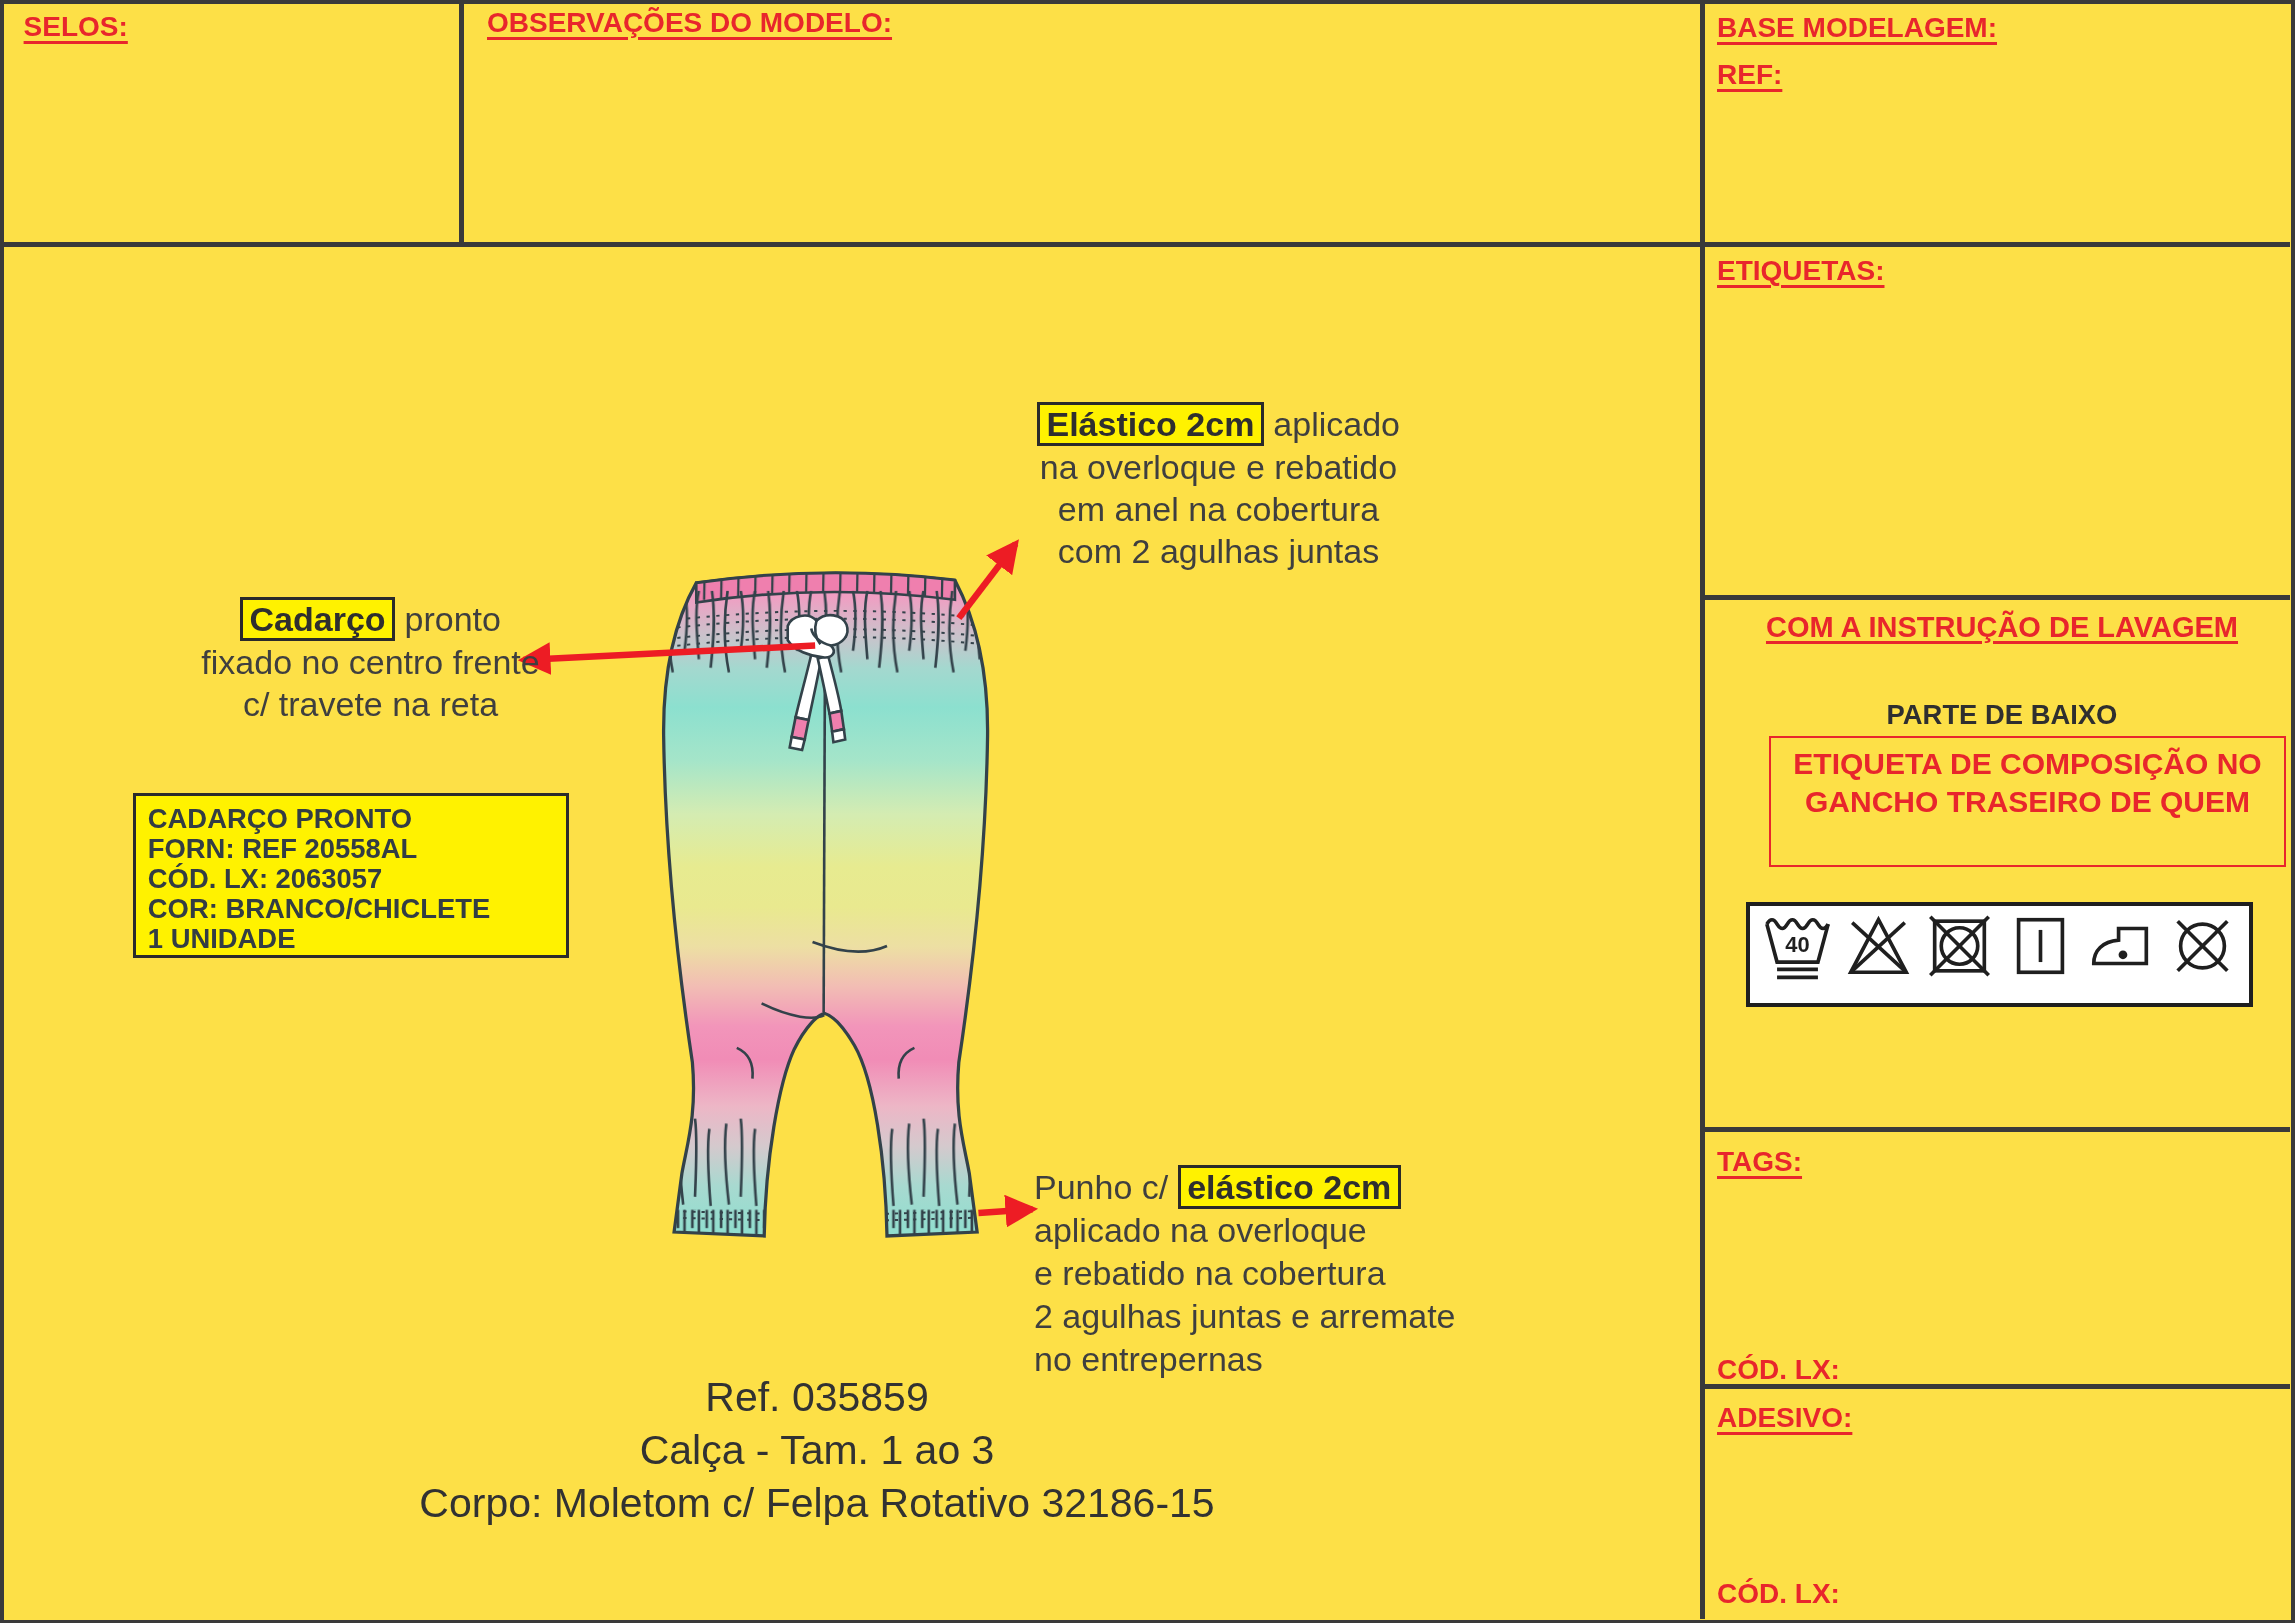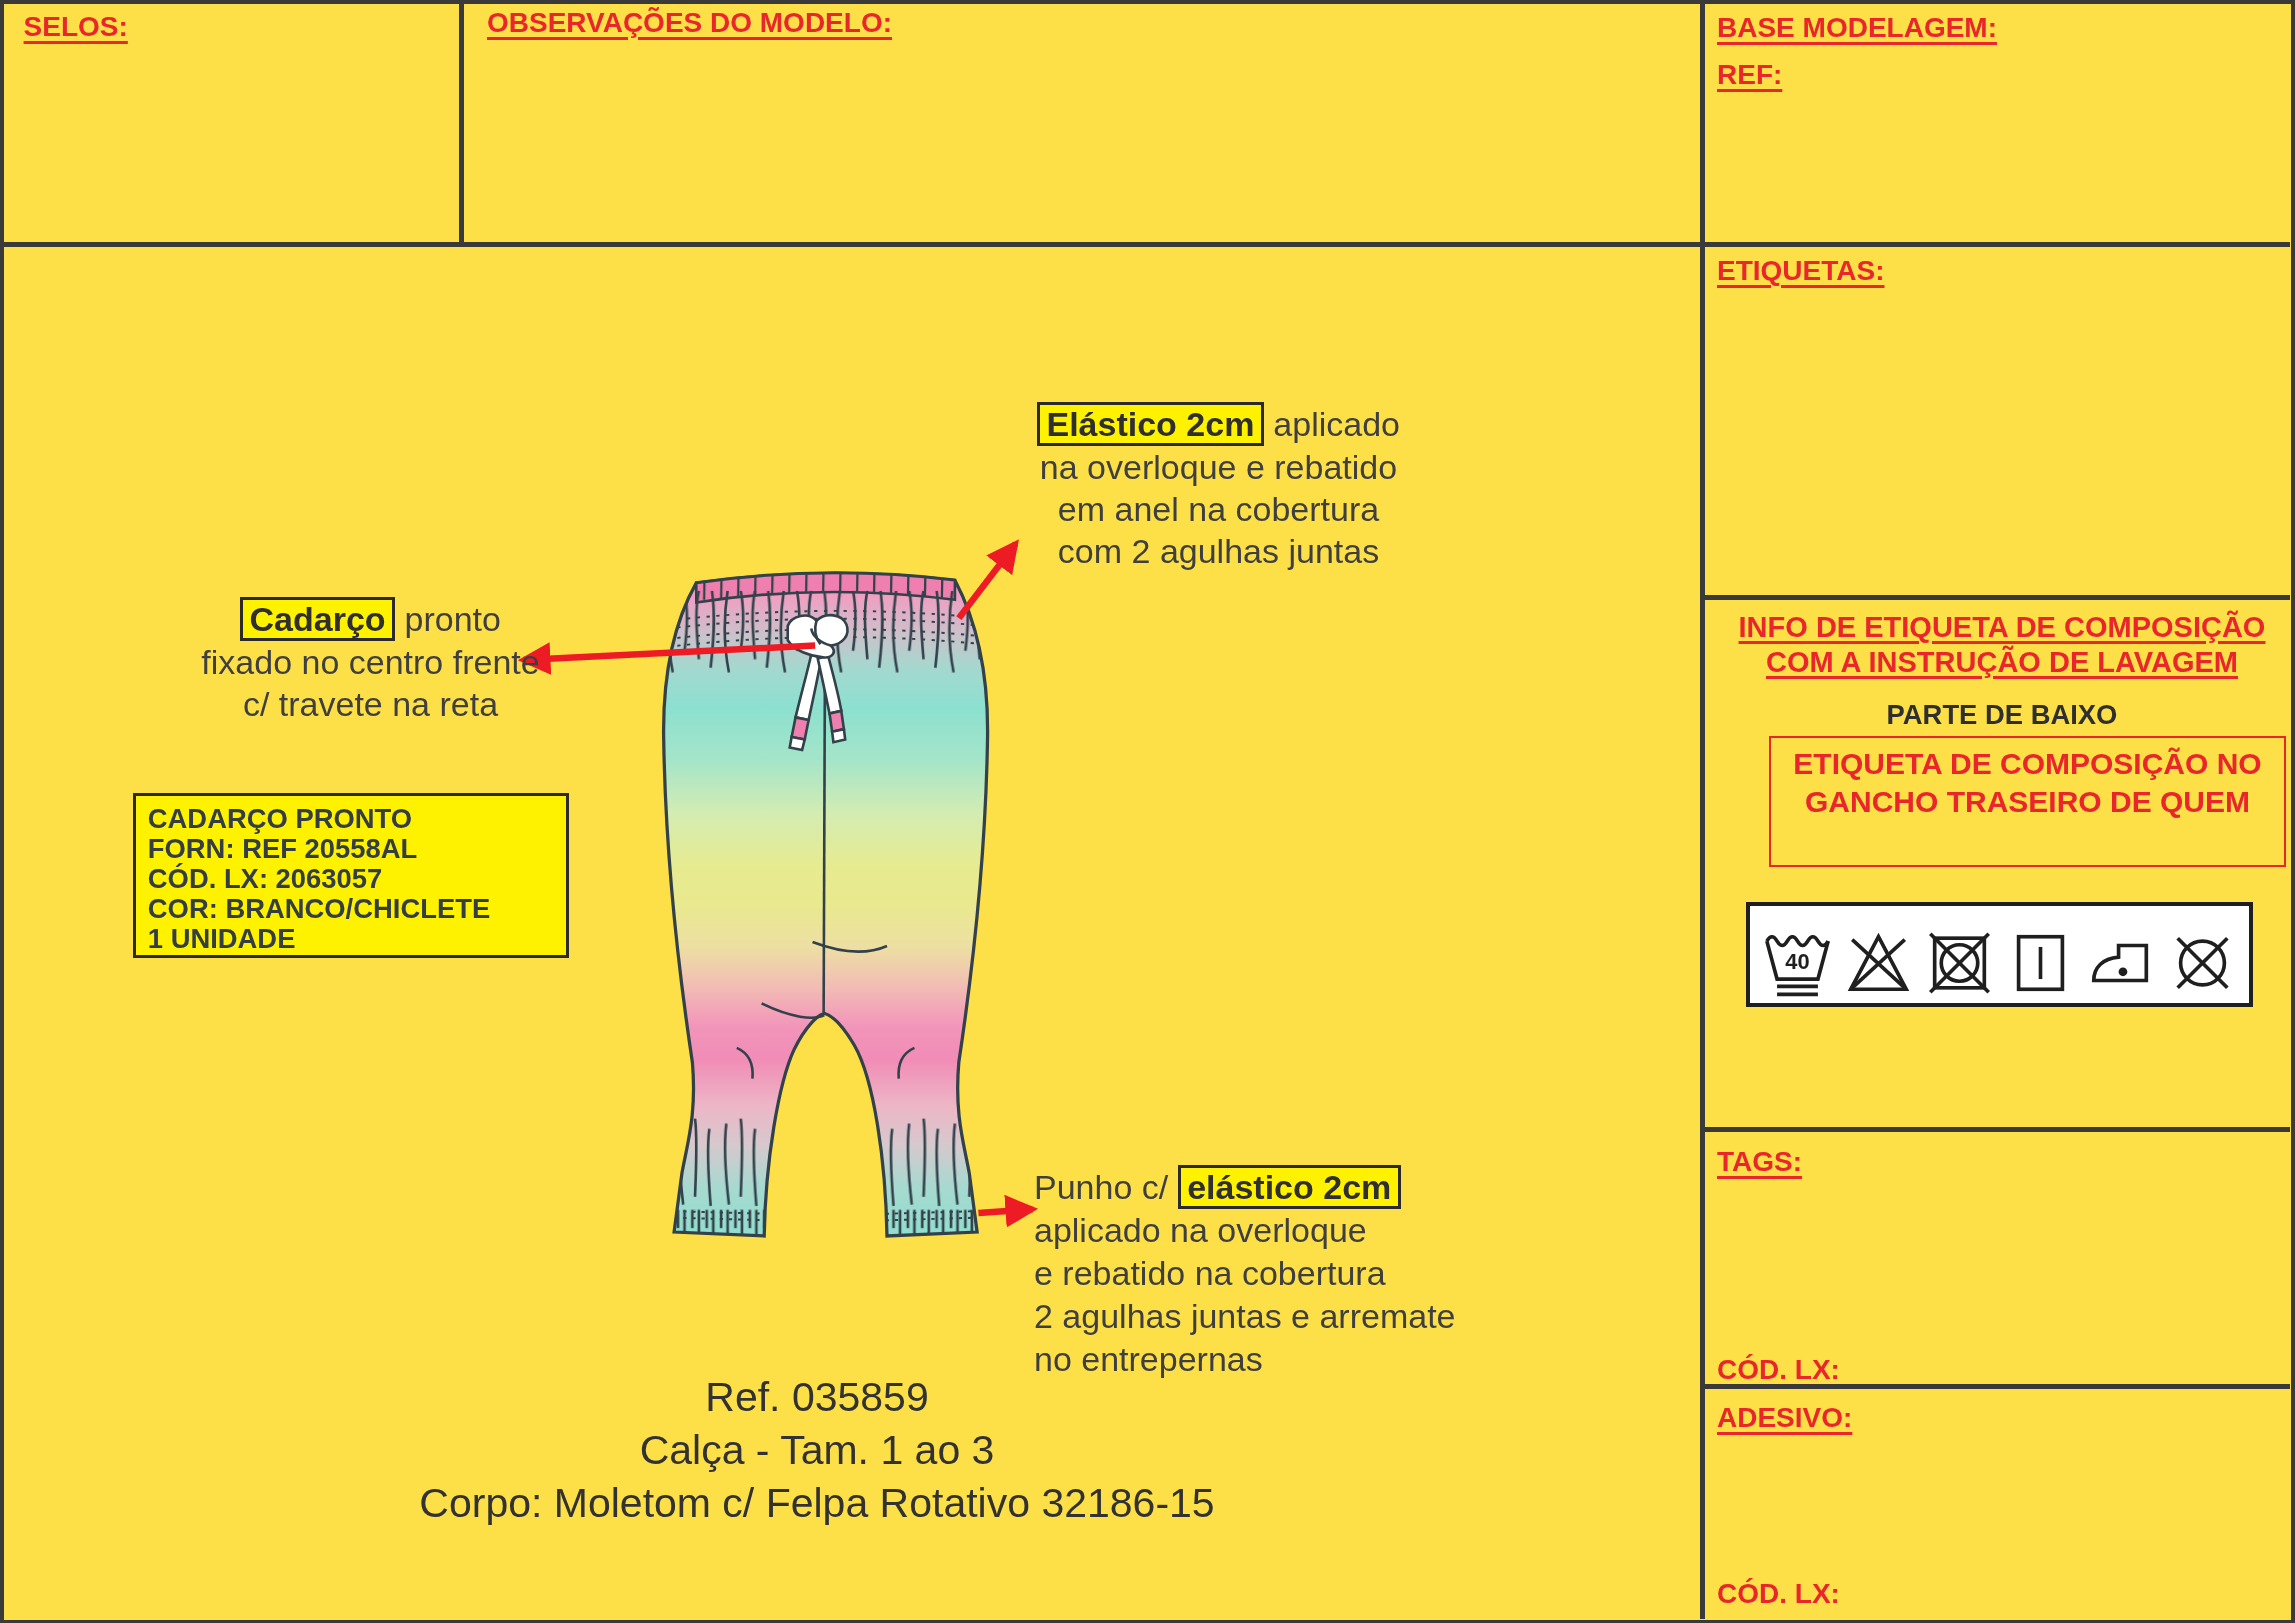--- a/index.html
+++ b/index.html
@@ -39,21 +39,21 @@
     color:#2f2f2f;font-weight:bold;font-size:27.4px;white-space:nowrap;
   }
   .compbox{
     position:absolute;left:1736px;top:732px;width:517px;height:131px;box-sizing:border-box;
     border:2.6px solid #e8262c;color:#e8262c;font-weight:bold;font-size:30px;line-height:38px;
     text-align:center;padding-top:6.5px;margin-left:29px;
   }
   .compbox div{white-space:nowrap;}
   .carebox{
     position:absolute;left:1742px;top:898px;width:507px;height:105px;box-sizing:border-box;
-    border:4.6px solid #1f1f1f;display:flex;align-items:flex-end;justify-content:space-between;
+    border:4.6px solid #1f1f1f;display:flex;align-items:flex-start;justify-content:space-between;
     padding:0 10.5px;background:#fff;
   }
   .careicon{width:73px;height:80px;}
   .cent{text-align:center;}
 </style>
 </head>
 <body>
 
 <div class="page">
 
@@ -173,21 +173,20 @@
   <div class="bline" style="left:1696px;top:1123px;width:590px;height:4.6px;"></div>
   <div class="bline" style="left:1696px;top:1380px;width:590px;height:4.6px;"></div>
 
   <div class="h-red" style="left:19.6px;top:6.5px;">SELOS:</div>
   <div class="h-red" style="left:466px;top:3px;margin-left:17px;">OBSERVAÇÕES DO MODELO:</div>
   <div class="h-red" style="left:1713px;top:7.8px;">BASE MODELAGEM:</div>
   <div class="h-red" style="left:1713px;top:55px;">REF:</div>
   <div class="h-red" style="left:1713px;top:251px;">ETIQUETAS:</div>
 
   <div class="infohead">
-    <span>INFO DE ETIQUETA DE COMPOSIÇÃO</span>
     <span>COM A INSTRUÇÃO DE LAVAGEM</span>
   </div>
 
   <div class="partebaixo">PARTE DE BAIXO</div>
 
   <div class="compbox">
     <div>ETIQUETA DE COMPOSIÇÃO NO</div>
     <div>GANCHO TRASEIRO DE QUEM</div>
   </div>
 

